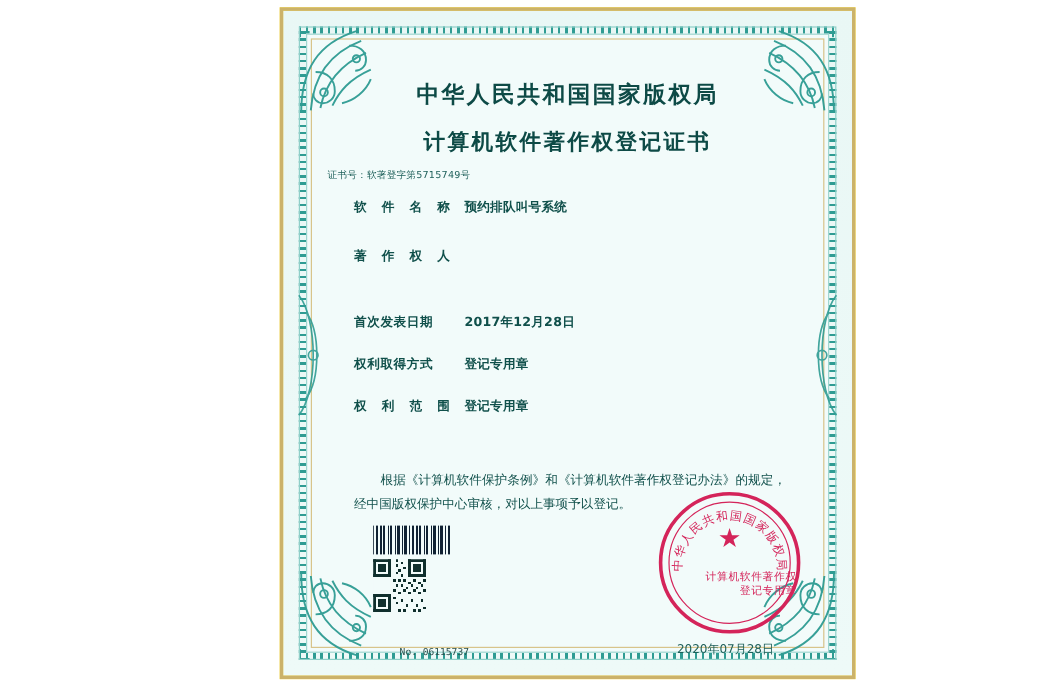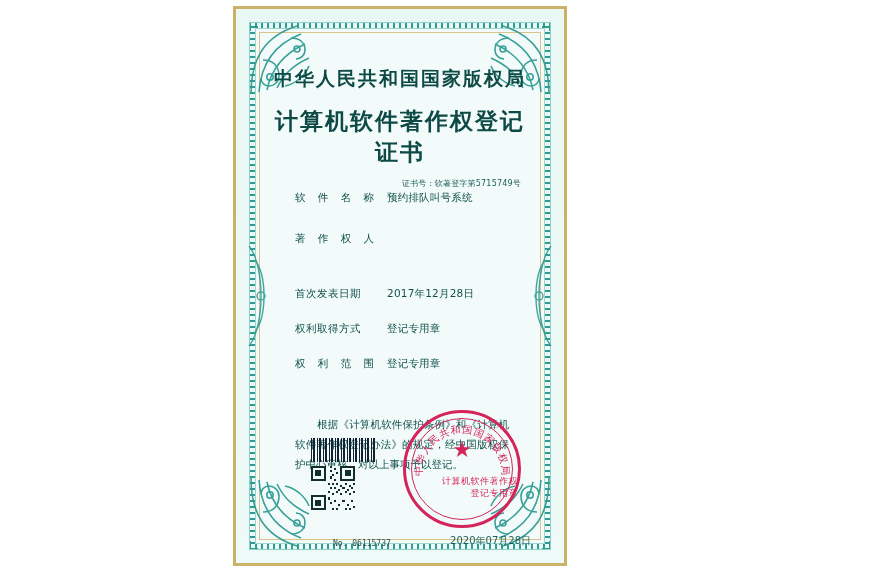--- a/index.html
+++ b/index.html
@@ -1,19 +1,19 @@
 <!DOCTYPE html>
 <html><head>
 <meta charset="utf-8">
 <style>
   html,body{margin:0;padding:0;background:#ffffff;}
   body{width:884px;height:572px;overflow:hidden;font-family:"DejaVu Sans","Liberation Sans",sans-serif;}
 
   #cert{
-    position:absolute;left:233px;top:6px;width:334px;height:560px;
+    position:absolute;left:233px;top:6px;width:480px;height:560px;
     background:#fde047;
     overflow:hidden;
   }
 
   
   .frame-outer{
     position:absolute;inset:0;
     border:3px solid #cbb26a;
     box-sizing:border-box;
     background:
@@ -63,29 +63,29 @@
   .content{
     position:absolute;left:40px;top:40px;right:40px;bottom:40px;
     color:#15544f;
   }
 
   .title1{
     text-align:center;font-size:19px;letter-spacing:2px;color:#0d4a46;
     margin-top:20px;font-weight:bold;
   }
   .title2{
-    text-align:center;font-size:23px;letter-spacing:2px;color:#0d4a46;
+    text-align:center;font-size:18px;letter-spacing:2px;color:#0d4a46;
     margin-top:14px;font-weight:bold;
   }
   .certno{
-    text-align:right;font-size:8px;color:#1d5f59;margin-top:10px;
+    font-size:8px;color:#1d5f59;margin-top:10px;
     padding-right:6px;letter-spacing:.2px;
   }
 
-  .fields{padding-left:22px;padding-right:14px;}
+  .fields{margin-top:14px;padding-left:22px;padding-right:14px;font-weight:bold;}
   .row{display:flex;align-items:flex-start;margin-bottom:4px;font-size:10.5px;line-height:17px;}
   .lbl{width:92px;flex:0 0 92px;color:#10504b;letter-spacing:.5px;}
   .lbl.sp{letter-spacing:4.5px;}
   .val{color:#10504b;letter-spacing:.2px;}
   .subval{padding-left:92px;font-size:10.5px;color:#10504b;line-height:16px;font-family:"DejaVu Sans Mono","Liberation Mono",monospace;}
 
   .gap-a{height:20px;}
   .gap-b{height:14px;}
 
   .para{
@@ -116,21 +116,21 @@
   }
   .seal-arc{
     position:absolute;left:0;top:0;width:112px;height:112px;
   }
   .seal-arc text{font-size:10px;fill:#d4245a;font-family:"DejaVu Sans","Liberation Sans",sans-serif;letter-spacing:1px;}
   .seal-c1,.seal-c2{
     position:absolute;left:0;width:100%;text-align:right;font-size:9px;line-height:12px;letter-spacing:.5px;
   }
   .seal-c1{top:62px;}
   .seal-c2{top:74px;}
-  .issue-date{position:absolute;right:36px;bottom:18px;font-size:10px;color:#1d5f59;}
+  .issue-date{position:absolute;right:68px;bottom:18px;font-size:10px;color:#1d5f59;}
 </style>
 </head>
 <body>
 
 <div id="cert">
 
   <div class="frame-outer"></div>
   <div class="frame-greek"></div>
   <div class="frame-inner"></div>
   <div class="frame-inner2"></div>

